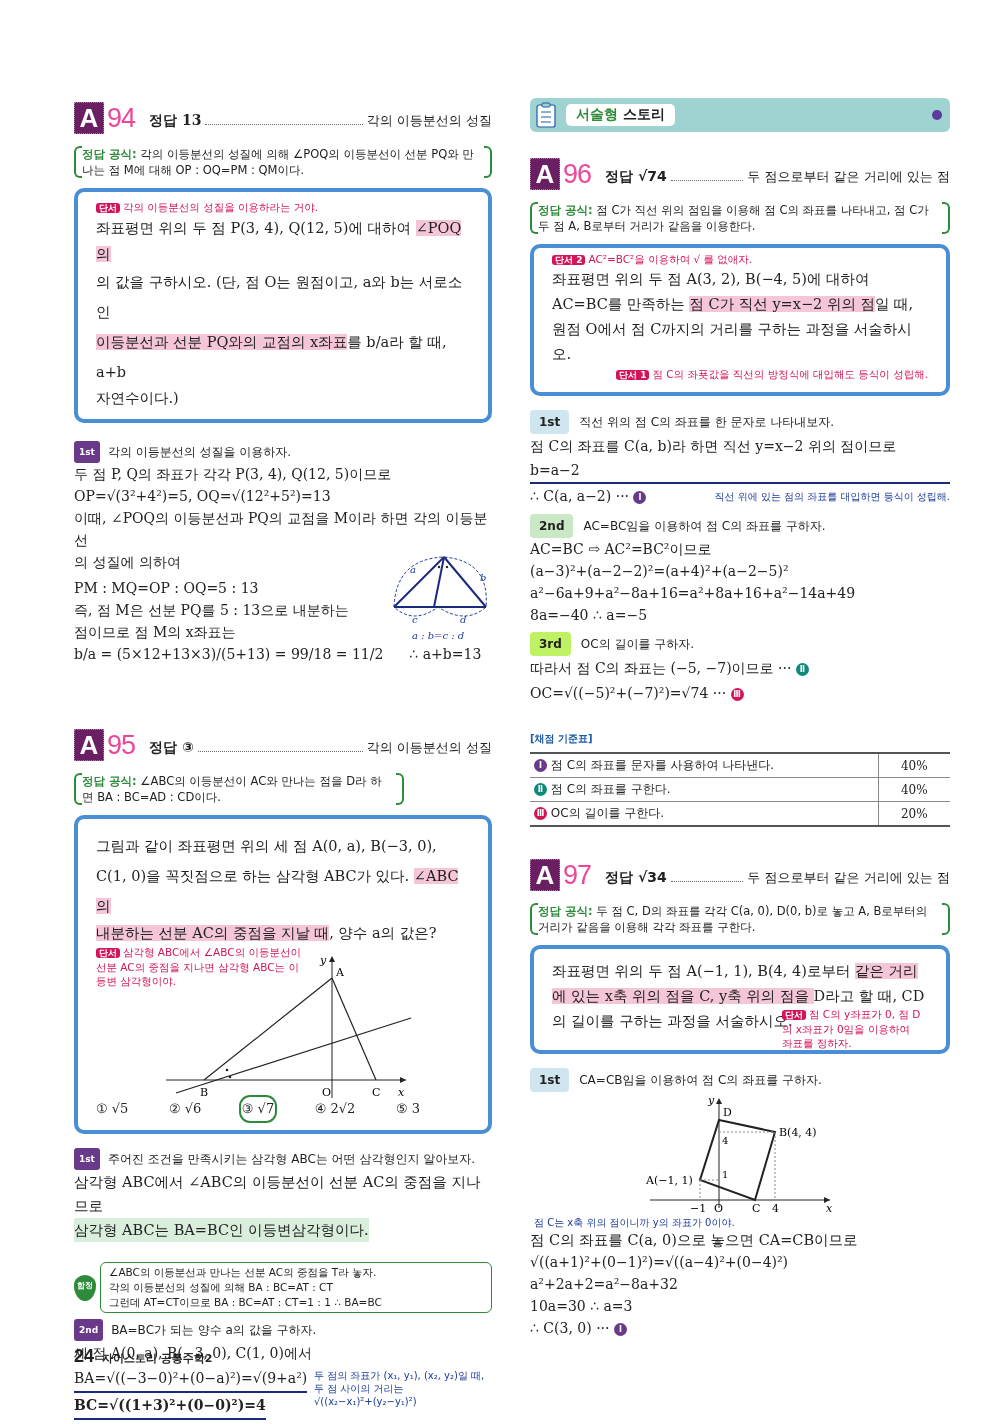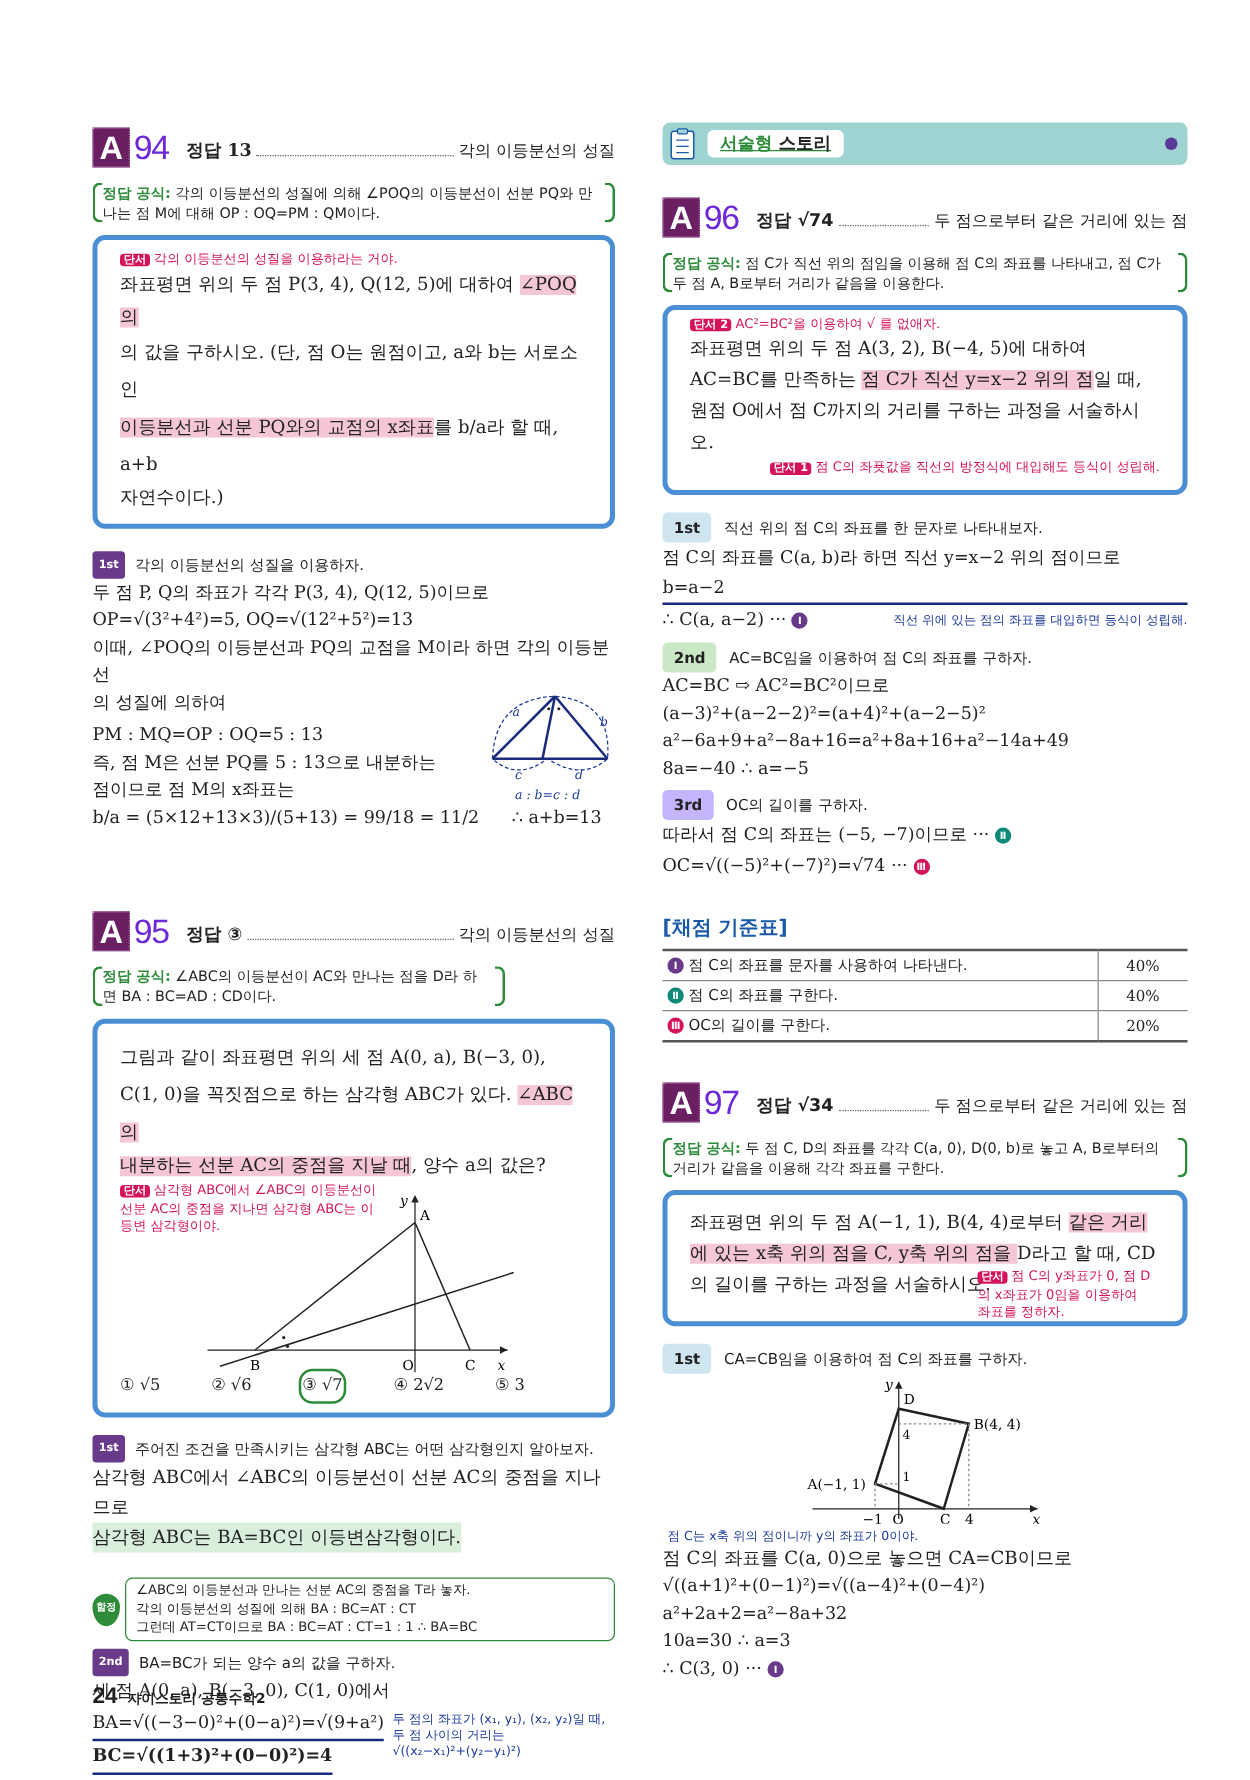--- a/index.html
+++ b/index.html
@@ -4,21 +4,21 @@
 <style>
   * { box-sizing: border-box; margin: 0; padding: 0; }
   body { width: 1000px; height: 1424px; background: #fff; font-family: "DejaVu Sans", sans-serif; color: #222; position: relative; overflow: hidden; }
   .serif { font-family: "DejaVu Serif", serif; }
   .col { position: absolute; }
   #left { left: 74px; top: 98px; width: 418px; }
   #right { left: 530px; top: 98px; width: 420px; }
 
   .prob-head { display: flex; align-items: flex-end; height: 36px; position: relative; }
   .a-badge { width: 30px; height: 32px; background: #6a1f63; color: #fff; font-weight: bold; font-size: 26px; display: flex; align-items: center; justify-content: center; border: 1px dotted #b07ab0; font-family: "Liberation Sans", sans-serif; }
-  .prob-num { color: #6d28d9; font-size: 27px; margin-left: 3px; font-family: "Liberation Sans", sans-serif; letter-spacing: -1px; line-height: 32px; }
+  .prob-num { color: #ec4899; font-size: 27px; margin-left: 3px; font-family: "Liberation Sans", sans-serif; letter-spacing: -1px; line-height: 32px; }
   .answer-lbl { font-weight: bold; font-size: 14px; margin-left: 14px; margin-bottom: 4px; white-space: nowrap; }
   .dots { flex: 1; border-bottom: 1.5px dotted #666; margin: 0 4px 9px 4px; }
   .topic { font-size: 13px; margin-bottom: 4px; white-space: nowrap; }
 
   .formula { position: relative; margin-top: 12px; font-size: 11.5px; line-height: 16px; padding: 0 14px 0 8px; }
   .formula::before, .formula::after { content: ""; position: absolute; top: 0; bottom: 0; width: 6px; border: 2px solid #2e8b3a; }
   .formula::before { left: 0; border-right: none; border-radius: 6px 0 0 6px; }
   .formula::after { right: 0; border-left: none; border-radius: 0 6px 6px 0; }
   .formula .fl { color: #2e8b3a; font-weight: bold; }
 
@@ -28,21 +28,21 @@
   .tag-red { background: #d4145a; color: #fff; font-size: 9px; padding: 0 3px; border-radius: 3px; font-weight: bold; margin-right: 3px; text-align: center; }
 
   .sol { font-family: "DejaVu Serif", serif; font-size: 14px; line-height: 22px; }
   .step { display: flex; align-items: center; font-family: "DejaVu Sans", sans-serif; font-size: 12px; margin-top: 6px; line-height: 20px; }
   .step-tag { background: #6a3a8a; color: #fff; font-size: 9px; font-weight: bold; padding: 1px 5px; border-radius: 3px; margin-right: 8px; }
   .step-tag2 { color: #222; font-weight: bold; font-size: 12px; padding: 2px 9px; border-radius: 4px; margin-right: 10px; }
   .ul { border-bottom: 2px solid #1b2a7a; }
   .note-blue { color: #1b3a9a; font-family: "DejaVu Sans", sans-serif; font-size: 10px; line-height: 13px; }
 
   .story-bar { height: 34px; background: #9fd3d2; border-radius: 6px; display: flex; align-items: center; padding-left: 6px; position: relative; }
-  .story-pill { background: #fff; border-radius: 5px; padding: 2px 10px; font-weight: bold; font-size: 14px; color: #2e8b3a; margin-left: 10px; text-decoration: underline; }
+  .story-pill { background: #fff; border-radius: 5px; padding: 2px 10px; font-weight: bold; font-size: 14px; color: #2e8b3a; margin-left: 10px; }
   .story-pill span { color: #222; }
 
   .circ { display: inline-block; width: 13px; height: 13px; border-radius: 50%; color: #fff; font-size: 8px; text-align: center; line-height: 13px; font-weight: bold; vertical-align: middle; font-family: "DejaVu Sans", sans-serif; }
   .c1 { background: #6a3a8a; } .c2 { background: #0f8a7a; } .c3 { background: #d4145a; }
 
   table.grade { width: 100%; border-collapse: collapse; font-size: 12px; margin-top: 6px; }
   table.grade td { border-top: 1px solid #888; border-bottom: 1px solid #888; padding: 3px 4px; height: 24px; }
   table.grade td.pct { border-left: 1px solid #888; text-align: center; width: 72px; font-family: "DejaVu Serif", serif; }
   table.grade tr:first-child td { border-top: 2px solid #555; }
   table.grade tr:last-child td { border-bottom: 2px solid #555; }
@@ -248,30 +248,30 @@
       <span class="step-tag2" style="background:#cbe8c6;">2nd</span>
       <span>AC=BC임을 이용하여 점 C의 좌표를 구하자.</span>
     </div>
     <div class="sol">
       <div>AC=BC ⇨ AC²=BC²이므로</div>
       <div>(a−3)²+(a−2−2)²=(a+4)²+(a−2−5)²</div>
       <div>a²−6a+9+a²−8a+16=a²+8a+16+a²−14a+49</div>
       <div>8a=−40     ∴ a=−5</div>
     </div>
     <div class="step">
-      <span class="step-tag2" style="background:#c4b5fd;">3rd</span>
+      <span class="step-tag2" style="background:#bef264;">3rd</span>
       <span>OC의 길이를 구하자.</span>
     </div>
     <div class="sol" style="line-height:25px;">
       <div><span>따라서 점 C의 좌표는 (−5, −7)이므로 ···</span> <span class="circ c2">Ⅱ</span></div>
       <div><span>OC=√((−5)²+(−7)²)=√74 ···</span> <span class="circ c3">Ⅲ</span></div>
     </div>
 
     <div style="margin-top:26px;">
-      <div style="color:#1b5aa8; font-weight:bold; font-size:16px;">[채점 기준표]</div>
+      <div style="color:#1b5aa8; font-weight:bold; font-size:10px;">[채점 기준표]</div>
       <table class="grade">
         <tbody>
             <tr>
           <td><span class="circ c1">Ⅰ</span> <span>점 C의 좌표를 문자를 사용하여 나타낸다.</span></td>
           <td class="pct">40%</td>
         </tr>
         <tr>
           <td><span class="circ c2">Ⅱ</span> <span>점 C의 좌표를 구한다.</span></td>
           <td class="pct">40%</td>
         </tr>

